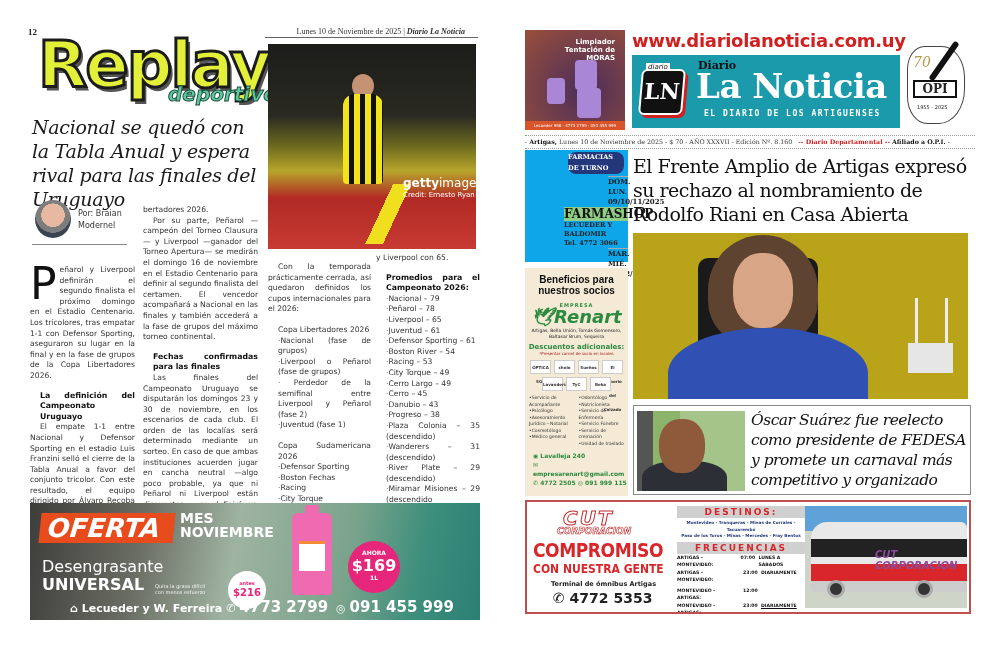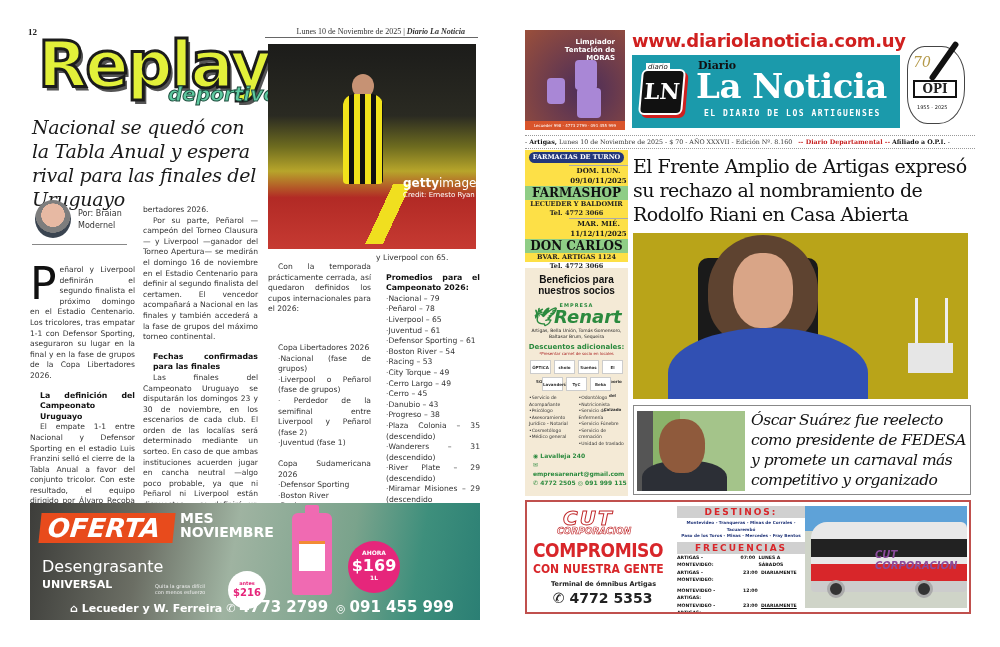--- a/index.html
+++ b/index.html
@@ -72,21 +72,21 @@
 
   .ad-left {
     position: absolute; left: 30px; top: 503px; width: 450px; height: 117px;
     background: linear-gradient(100deg, #3d3d3a 0%, #6b6e64 25%, #9fb3a1 45%, #7aa38c 70%, #3e8f7c 85%, #2b7f74 100%);
     overflow: hidden;
   }
   .oferta { position: absolute; left: 10px; top: 10px; background: #e84b1c; color: #fff;
     font: italic 900 26px "DejaVu Sans", sans-serif; padding: 0 14px 0 8px; transform: skew(-6deg); }
   .mes { position: absolute; left: 150px; top: 8px; color: #fff; font: 900 14px/14px "DejaVu Sans", sans-serif; }
   .prod { position: absolute; left: 12px; top: 55px; color: #fff; font: 16px/18px "DejaVu Sans", sans-serif; }
-  .prod b { display: block; font-weight: 900; font-size: 11px; }
+  .prod b { display: block; font-weight: 900; font-size: 16px; }
   .tagline { position: absolute; left: 125px; top: 80px; color: #f0f0f0; font: 5px "DejaVu Sans", sans-serif; width: 60px; }
   .antes { position: absolute; left: 198px; top: 68px; width: 38px; height: 38px; border-radius: 50%; background: #fff;
     color: #e6267b; text-align: center; font: bold 5px/8px "DejaVu Sans", sans-serif; padding-top: 8px; }
   .antes b { display: block; font: bold 10px "DejaVu Sans", sans-serif; }
   .bottle { position: absolute; left: 262px; top: 10px; width: 40px; height: 82px; background: #f06ab2; border-radius: 6px 6px 4px 4px; }
   .bottle::before { content: ""; position: absolute; left: 13px; top: -8px; width: 14px; height: 10px; background: #f06ab2; border-radius: 2px; }
   .bottle-label { position: absolute; left: 7px; top: 28px; width: 26px; height: 30px; background: #fff; border-top: 3px solid #f28b35; }
   .ahora { position: absolute; left: 318px; top: 38px; width: 52px; height: 52px; border-radius: 50%; background: #e6267b; color: #fff;
     text-align: center; font: bold 6px/8px "DejaVu Sans", sans-serif; padding-top: 8px; }
   .ahora b { display: block; font: 900 16px/17px "DejaVu Sans", sans-serif; }
@@ -117,21 +117,21 @@
   .opi-70 { position: absolute; left: 10px; top: 16px; color: #b59a4a; font: italic 14px "DejaVu Serif", serif; }
   .opi-box { position: absolute; left: 10px; top: 42px; width: 44px; height: 18px; border: 2px solid #111; text-align: center; font: bold 12px/14px "DejaVu Serif", serif; }
   .opi-years { position: absolute; left: 14px; top: 66px; font: 5px "DejaVu Sans", sans-serif; }
   .opi-pen { position: absolute; left: 38px; top: 0; width: 6px; height: 46px; background: #111; transform: rotate(35deg); border-radius: 3px; }
 
   .dateline { position: absolute; left: 525px; top: 135px; width: 450px; border-top: 1px dotted #999; border-bottom: 1px dotted #999;
     font: 6.3px/12px "DejaVu Serif", serif; color: #333; white-space: nowrap; }
   .dateline .red { color: #c62020; font-weight: bold; }
   .dateline b { color: #111; }
 
-  .pharm { position: absolute; left: 525px; top: 150px; width: 103px; height: 112px; background: #fde047; text-align: center; font-family: "DejaVu Serif", serif; }
+  .pharm { position: absolute; left: 525px; top: 150px; width: 103px; height: 112px; background: #0ea5e9; font-family: "DejaVu Serif", serif; padding-left: 39px; }
   .pharm-head { margin: 2px 4px; background: #23377a; color: #fff; border-radius: 8px; font: bold 6.5px/11px "DejaVu Serif", serif; }
   .pharm-date { font: bold 7px/10px "DejaVu Serif", serif; color: #1a1a1a; border-top: 1px solid #aaa; margin-left: 44px; }
   .pharm-name { background: #8fcd86; font: bold 12px/14px "DejaVu Serif", serif; color: #111; }
   .pharm-addr { font: bold 6.5px/9px "DejaVu Serif", serif; color: #222; }
 
   .renart { position: absolute; left: 525px; top: 268px; width: 103px; height: 228px; background: #f4ead6; text-align: center; overflow: hidden; }
   .renart h3 { font: bold 10px/11px "Liberation Sans", sans-serif; color: #111; margin-top: 6px; }
   .renart-logo { color: #2b8a3e; font: italic 900 18px/18px "DejaVu Sans", sans-serif; margin-top: 6px; }
   .renart-logo small { display: block; font: bold 5px "DejaVu Sans", sans-serif; letter-spacing: 1px; }
   .renart-towns { font: 4.5px/6px "DejaVu Sans", sans-serif; color: #222; margin: 2px 6px; }
@@ -223,31 +223,31 @@
   <div class="col col2">
     <p class="nodrop">bertadores 2026.</p>
     <p>Por su parte, Peñarol —campeón del Torneo Clausura— y Liverpool —ganador del Torneo Apertura— se medirán el domingo 16 de noviembre en el Estadio Centenario para definir al segundo finalista del certamen. El vencedor acompañará a Nacional en las finales y también accederá a la fase de grupos del máximo torneo continental.</p>
     <h4>Fechas confirmadas para las finales</h4>
     <p>Las finales del Campeonato Uruguayo se disputarán los domingos 23 y 30 de noviembre, en los escenarios de cada club. El orden de las localías será determinado mediante un sorteo. En caso de que ambas instituciones acuerden jugar en cancha neutral —algo poco probable, ya que ni Peñarol ni Liverpool están dispuestos—, se definirá un escenario alternativo.</p>
     <h4>Clasificados a las copas internacionales</h4>
   </div>
 
   <div class="col col3">
     <p>Con la temporada prácticamente cerrada, así quedaron definidos los cupos internacionales para el 2026:</p>
-    <div class="list" style="margin-top:28px">
+    <div class="list" style="margin-top:10px">
       <div>Copa Libertadores 2026</div>
       <div>·Nacional (fase de grupos)</div>
       <div>·Liverpool o Peñarol (fase de grupos)</div>
       <div>· Perdedor de la semifinal entre Liverpool y Peñarol (fase 2)</div>
       <div>·Juventud (fase 1)</div>
     </div>
     <div class="list" style="margin-top:10px">
       <div>Copa Sudamericana 2026</div>
       <div>·Defensor Sporting</div>
-      <div>·Boston River</div>
+      <div>·Boston Fechas</div>
       <div>·Racing</div>
       <div>·City Torque</div>
     </div>
     <p>Así quedó la Tabla Anual y el arranque de promedios 2026 La temporada culmina con Nacional en lo más alto de la Tabla Anual con 79 puntos, seguido por Peñarol con 78</p>
   </div>
 
   <div class="col col4">
     <p class="nodrop">y Liverpool con 65.</p>
     <h4>Promedios para el Campeonato 2026:</h4>
     <div class="list">

